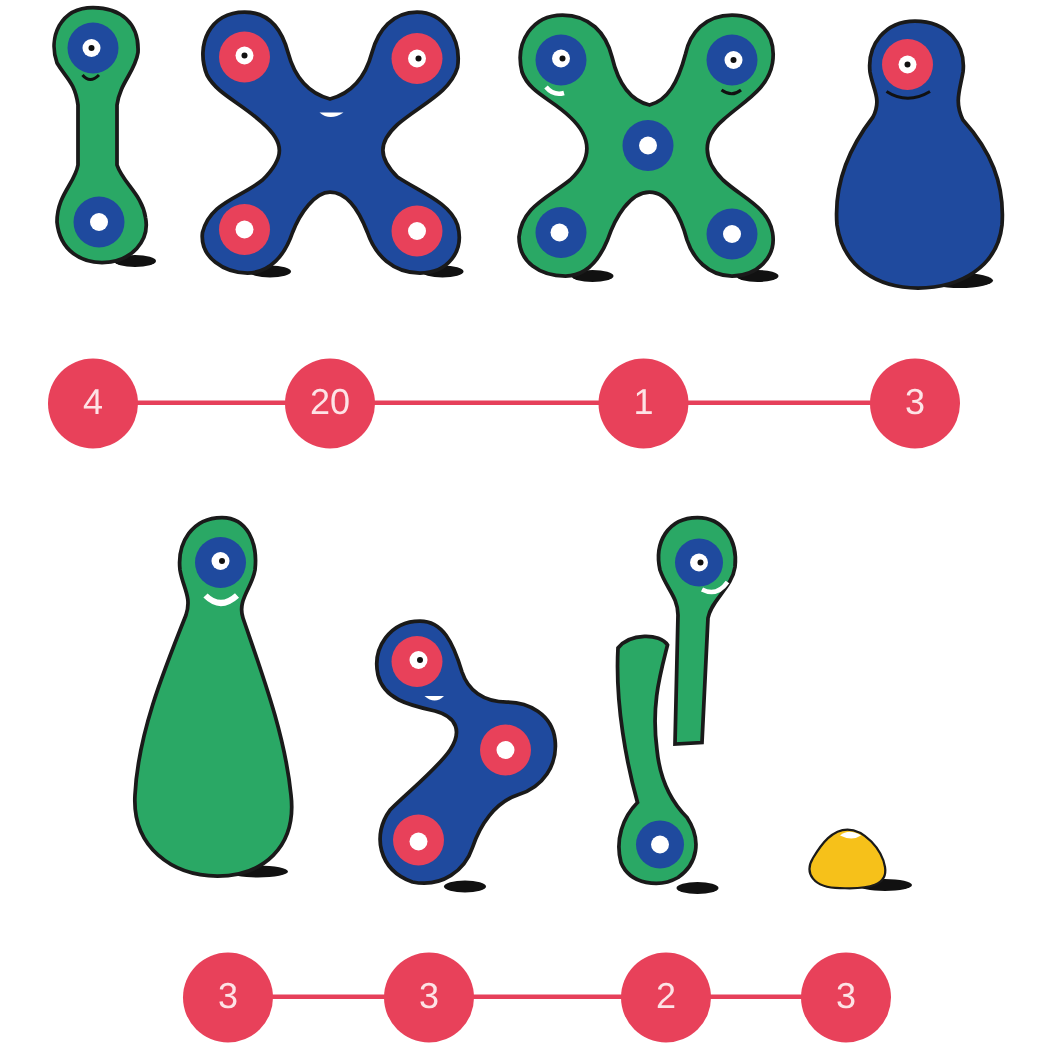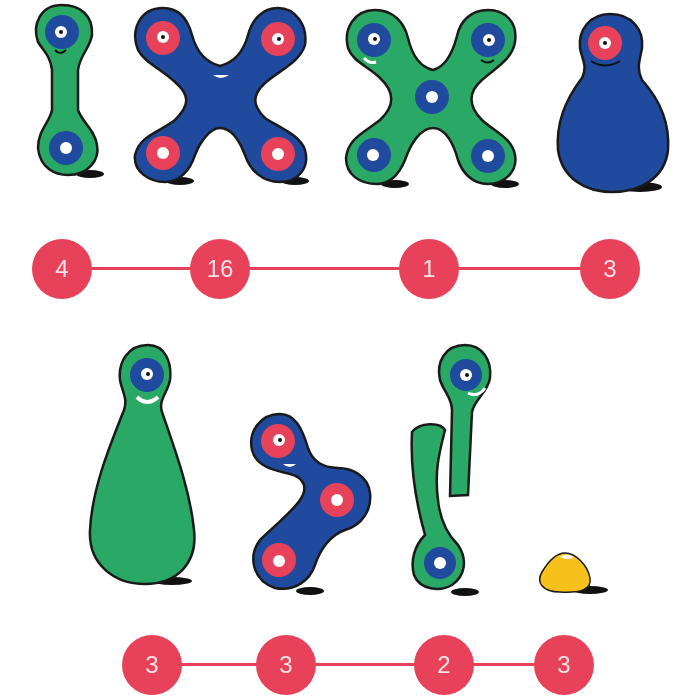--- a/index.html
+++ b/index.html
@@ -127,21 +127,21 @@
   </g>
   <path d="M560 557 Q566 552 574 557 Q568 561 560 557 Z" fill="#fff"></path>
 </svg>
 
 <div class="row" style="top:234px;">
   <div class="line" style="left:62px;width:550px;"></div>
   <div class="node" style="left:32px;">
       <span>4</span>
     </div>
   <div class="node" style="left:190px;">
-      <span>16</span>
+      <span>20</span>
     </div>
   <div class="node" style="left:399px;">
       <span>1</span>
     </div>
   <div class="node" style="left:580px;">
       <span>3</span>
     </div>
 </div>
 
 <div class="row" style="top:630px;">

